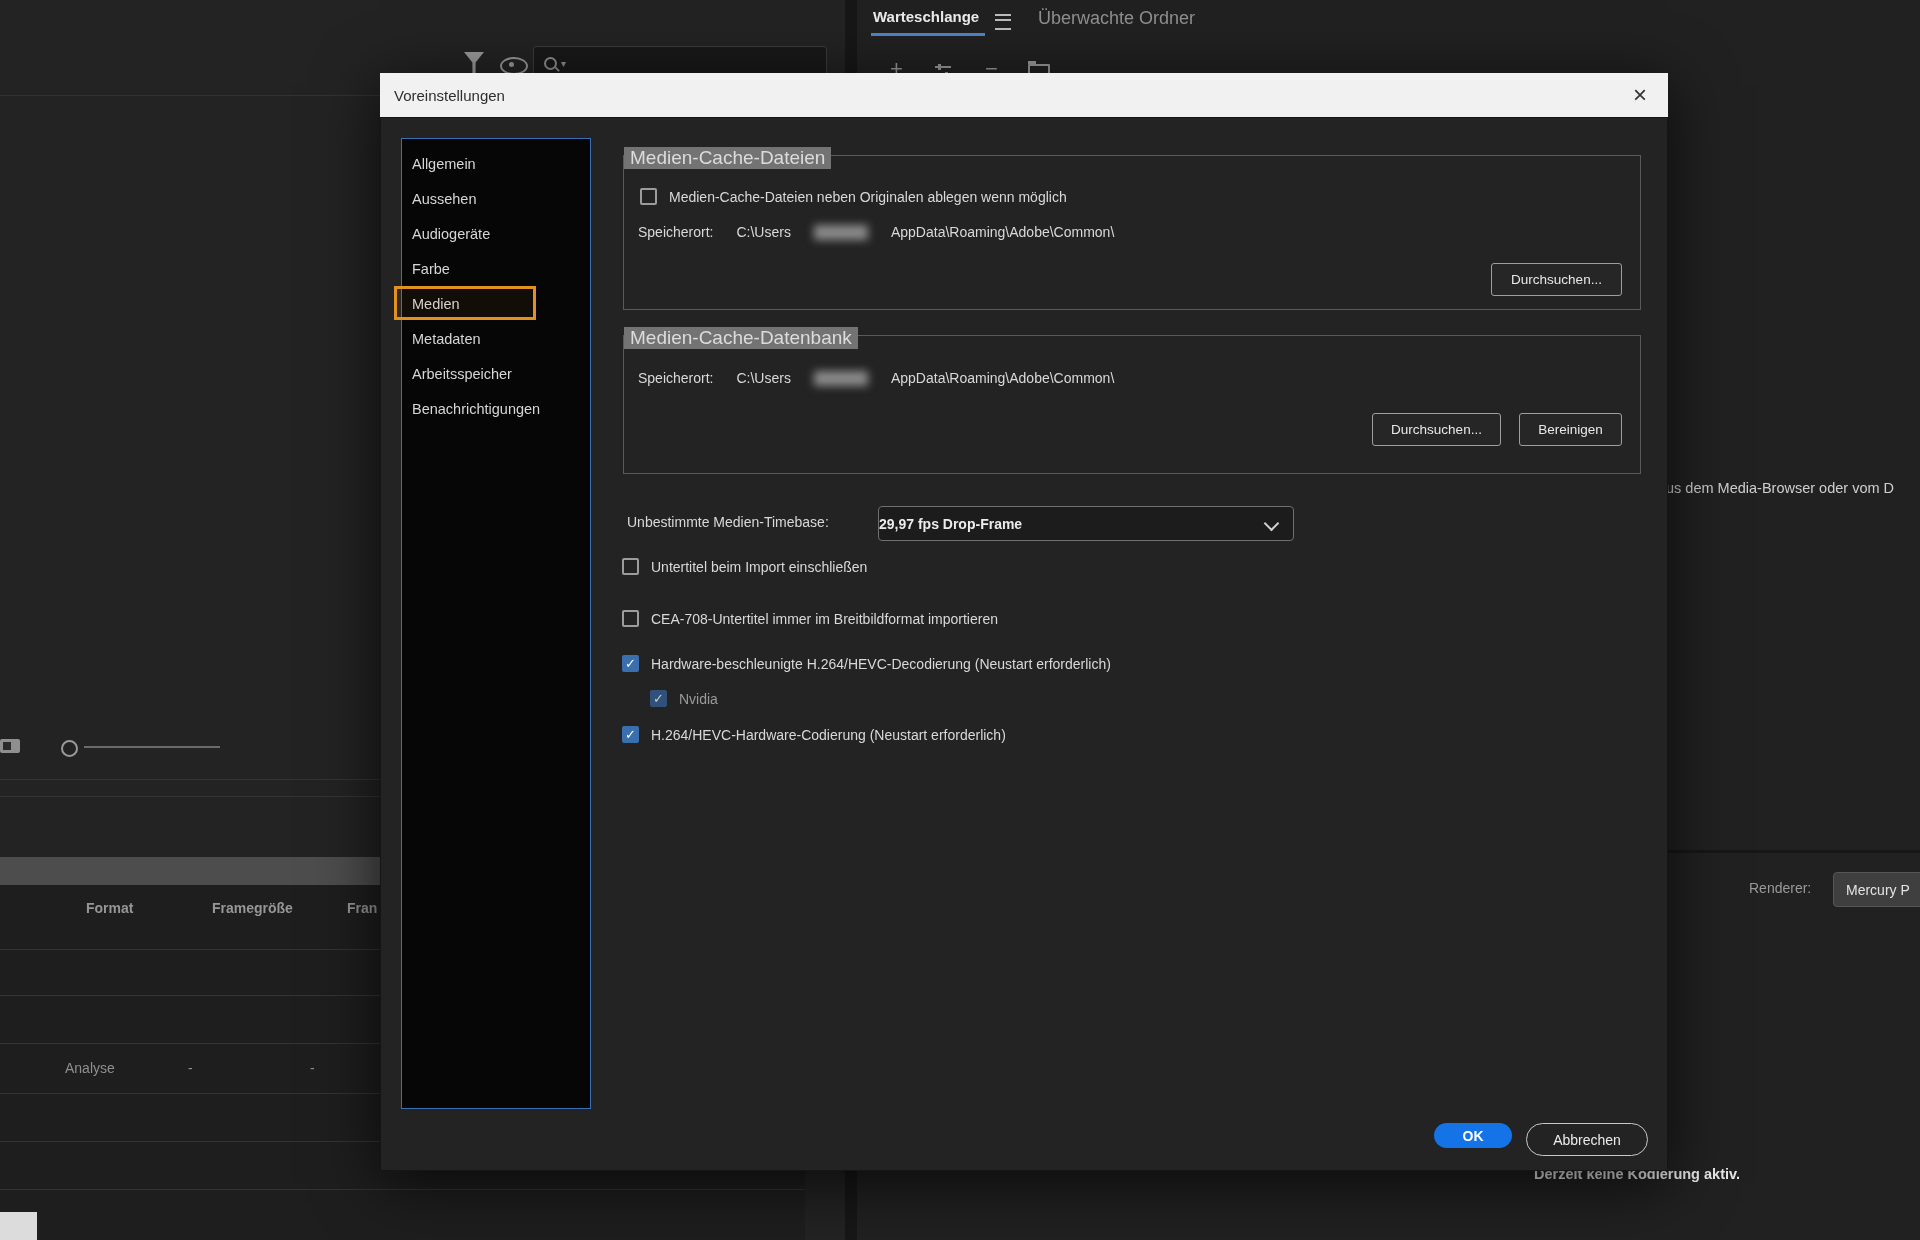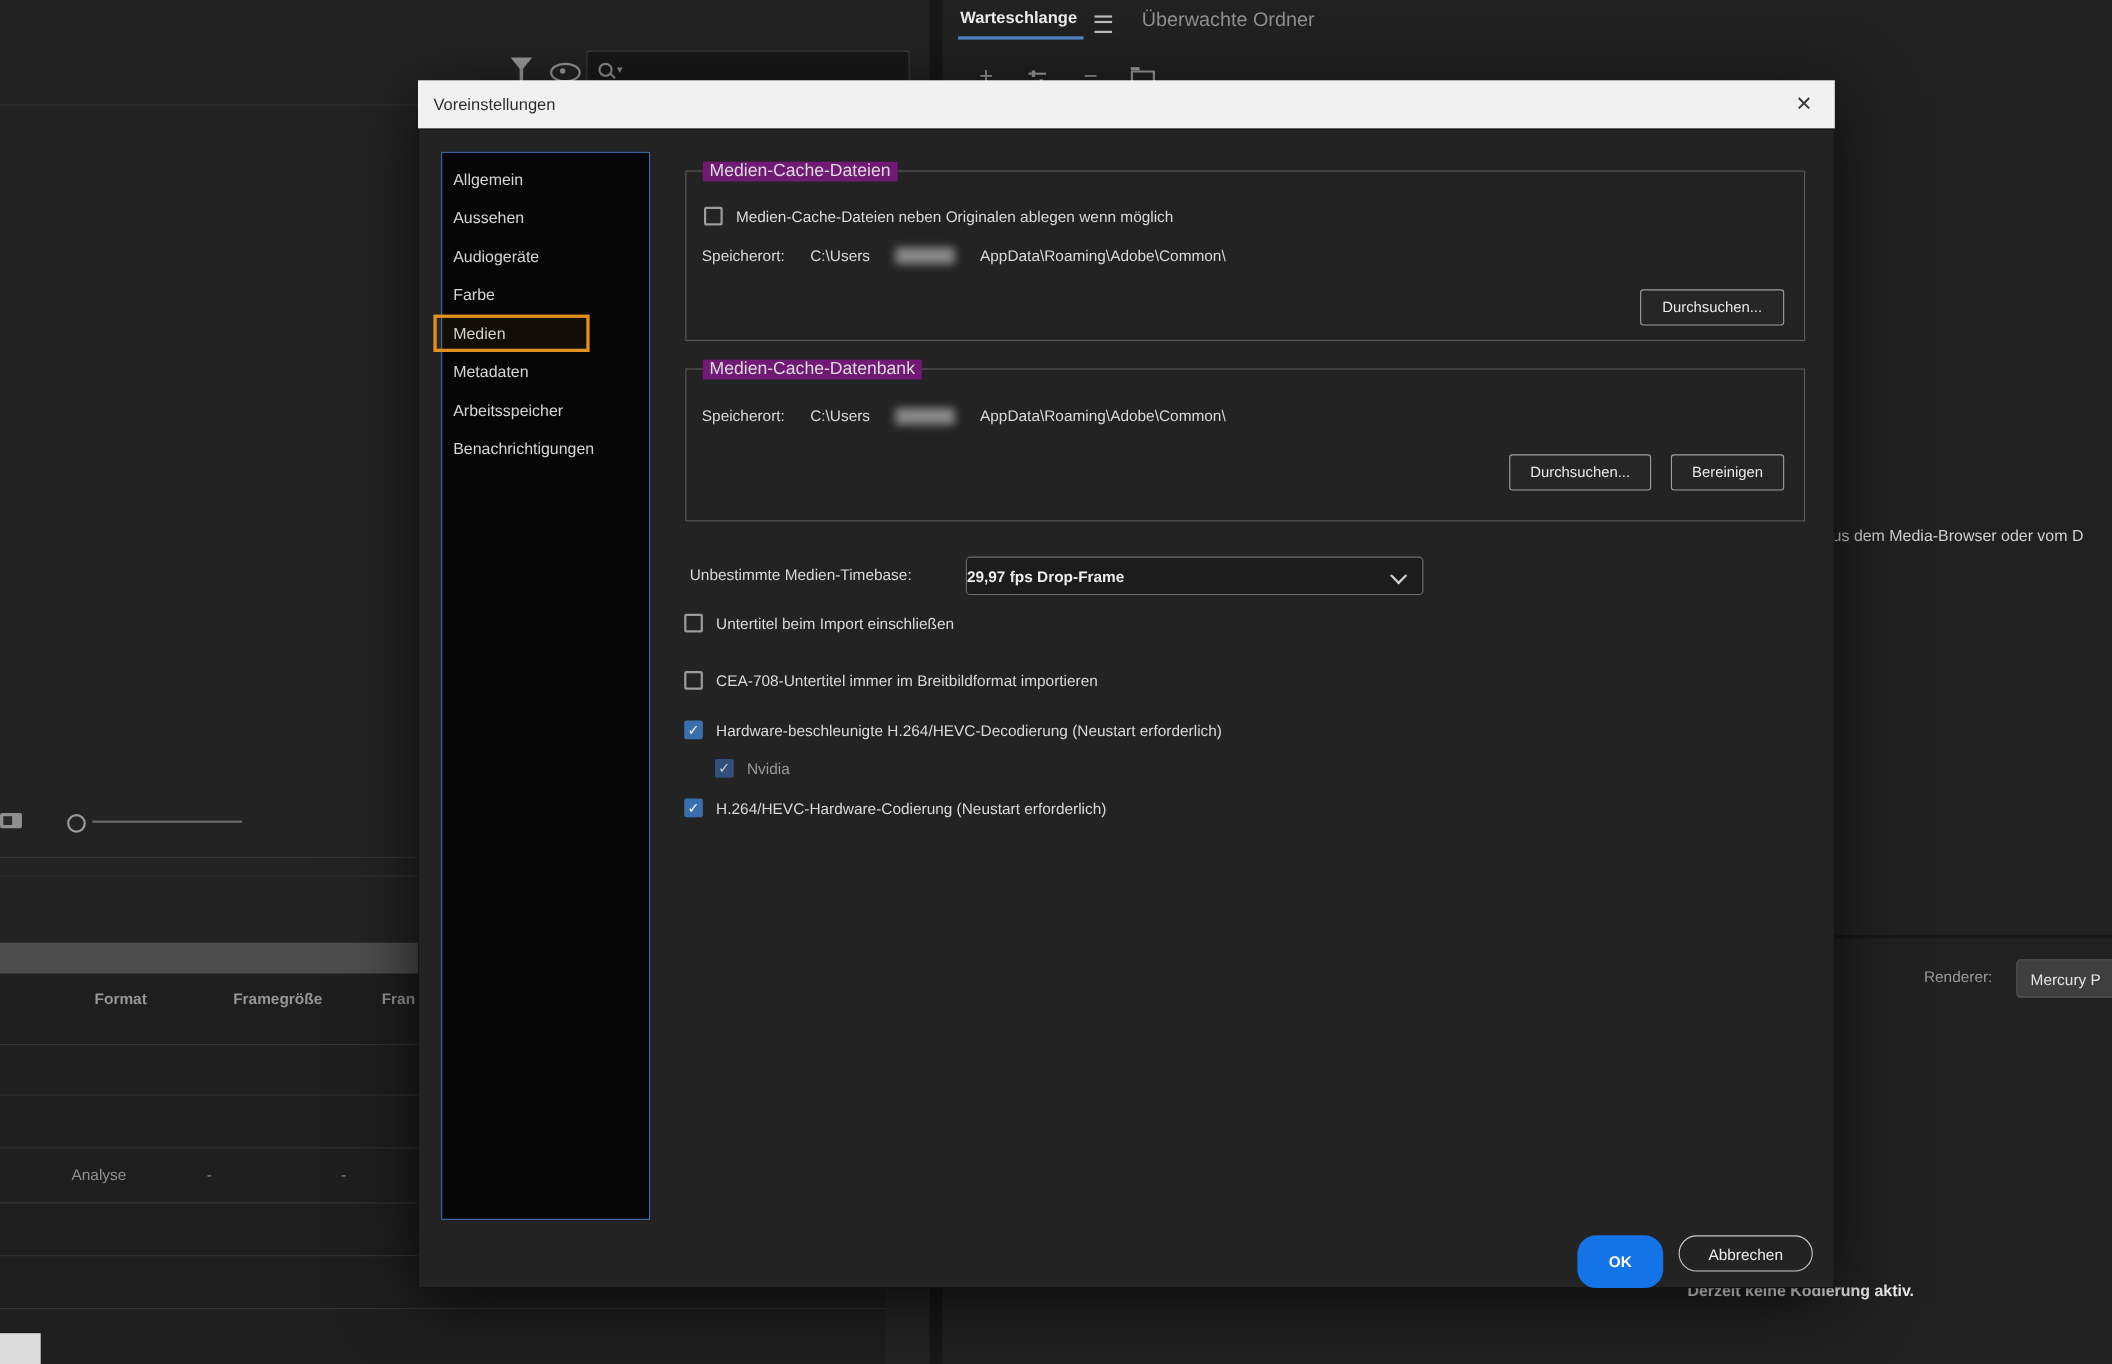--- a/index.html
+++ b/index.html
@@ -68,21 +68,21 @@
   .dialog-body{left:0;top:44px;width:1288px;height:1054px;background:#232323;border:1px solid #151515;box-sizing:border-box;}
 
   .sidebar{left:20px;top:20px;width:190px;height:971px;background:#060606;border:1px solid #3a6fb5;
     box-sizing:border-box;padding-top:7px;}
   .side-item{height:35px;display:flex;align-items:center;padding-left:10px;font-size:14.5px;color:#d6d6d6;cursor:pointer;}
   .medien-highlight{left:13px;top:168px;width:142px;height:34px;border:3px solid #e2901f;box-sizing:border-box;background:rgba(226,144,31,.06);}
 
   .groupbox{border:1px solid #5a5a5a;}
   .group1{left:242px;top:37px;width:1016px;height:153px;}
   .group2{left:242px;top:217px;width:1016px;height:137px;}
-  .group-title{position:absolute;top:-9px;left:15px;background:#701a75;padding:0 6px;font-size:16px;color:#dcdcdc;}
+  .group-title{position:absolute;top:-9px;left:0;background:#737373;padding:0 6px;font-size:19px;color:#dcdcdc;}
 
   .opt-row{display:flex;align-items:center;gap:12px;}
   .cbx{width:17px;height:17px;border:2px solid #9c9c9c;border-radius:2px;box-sizing:border-box;flex:0 0 auto;cursor:pointer;}
   .cbx.checked{border:none;background:#3a6fae;display:flex;align-items:center;justify-content:center;
     color:#fff;font-size:13px;line-height:17px;}
   .opt-label{font-size:14px;color:#d9d9d9;}
   .dimmed .cbx.checked{background:#31517a;color:#c2cdda;}
   .dimmed .opt-label{color:#9a9a9a;}
 
   .loc-row{display:flex;align-items:center;font-size:14px;color:#d9d9d9;gap:23px;}
@@ -95,21 +95,21 @@
   .clean2{right:18px;top:77px;width:103px;}
 
   .timebase-label{left:246px;top:396px;font-size:14px;color:#d9d9d9;}
   .dropdown{left:497px;top:388px;width:416px;height:35px;background:#1c1c1c;border:1px solid #6f6f6f;border-radius:4px;
     box-sizing:border-box;display:flex;align-items:center;font-size:14px;font-weight:600;color:#ececec;cursor:pointer;}
   .chev{position:absolute;right:16px;top:11px;width:9px;height:9px;border-right:2px solid #d0d0d0;border-bottom:2px solid #d0d0d0;transform:rotate(45deg);}
 
   .opt1{left:241px;top:440px;} .opt2{left:241px;top:492px;} .opt3{left:241px;top:537px;}
   .opt4{left:269px;top:572px;} .opt5{left:241px;top:608px;}
 
-  .ok-btn{left:1053px;top:1005px;width:78px;height:48px;border-radius:17px;background:#1473e6;color:#fff;
+  .ok-btn{left:1053px;top:1005px;width:78px;height:25px;border-radius:17px;background:#1473e6;color:#fff;
     font-size:14px;font-weight:600;display:flex;align-items:center;justify-content:center;cursor:pointer;}
   .cancel-btn{left:1145px;top:1005px;width:122px;height:33px;border-radius:17px;border:1px solid #c9c9c9;color:#ececec;
     font-size:14px;display:flex;align-items:center;justify-content:center;box-sizing:border-box;cursor:pointer;}
 </style>
 </head>
 <body>
 
 <div id="screen">
 
   <div class="abs panel-gap"></div>

